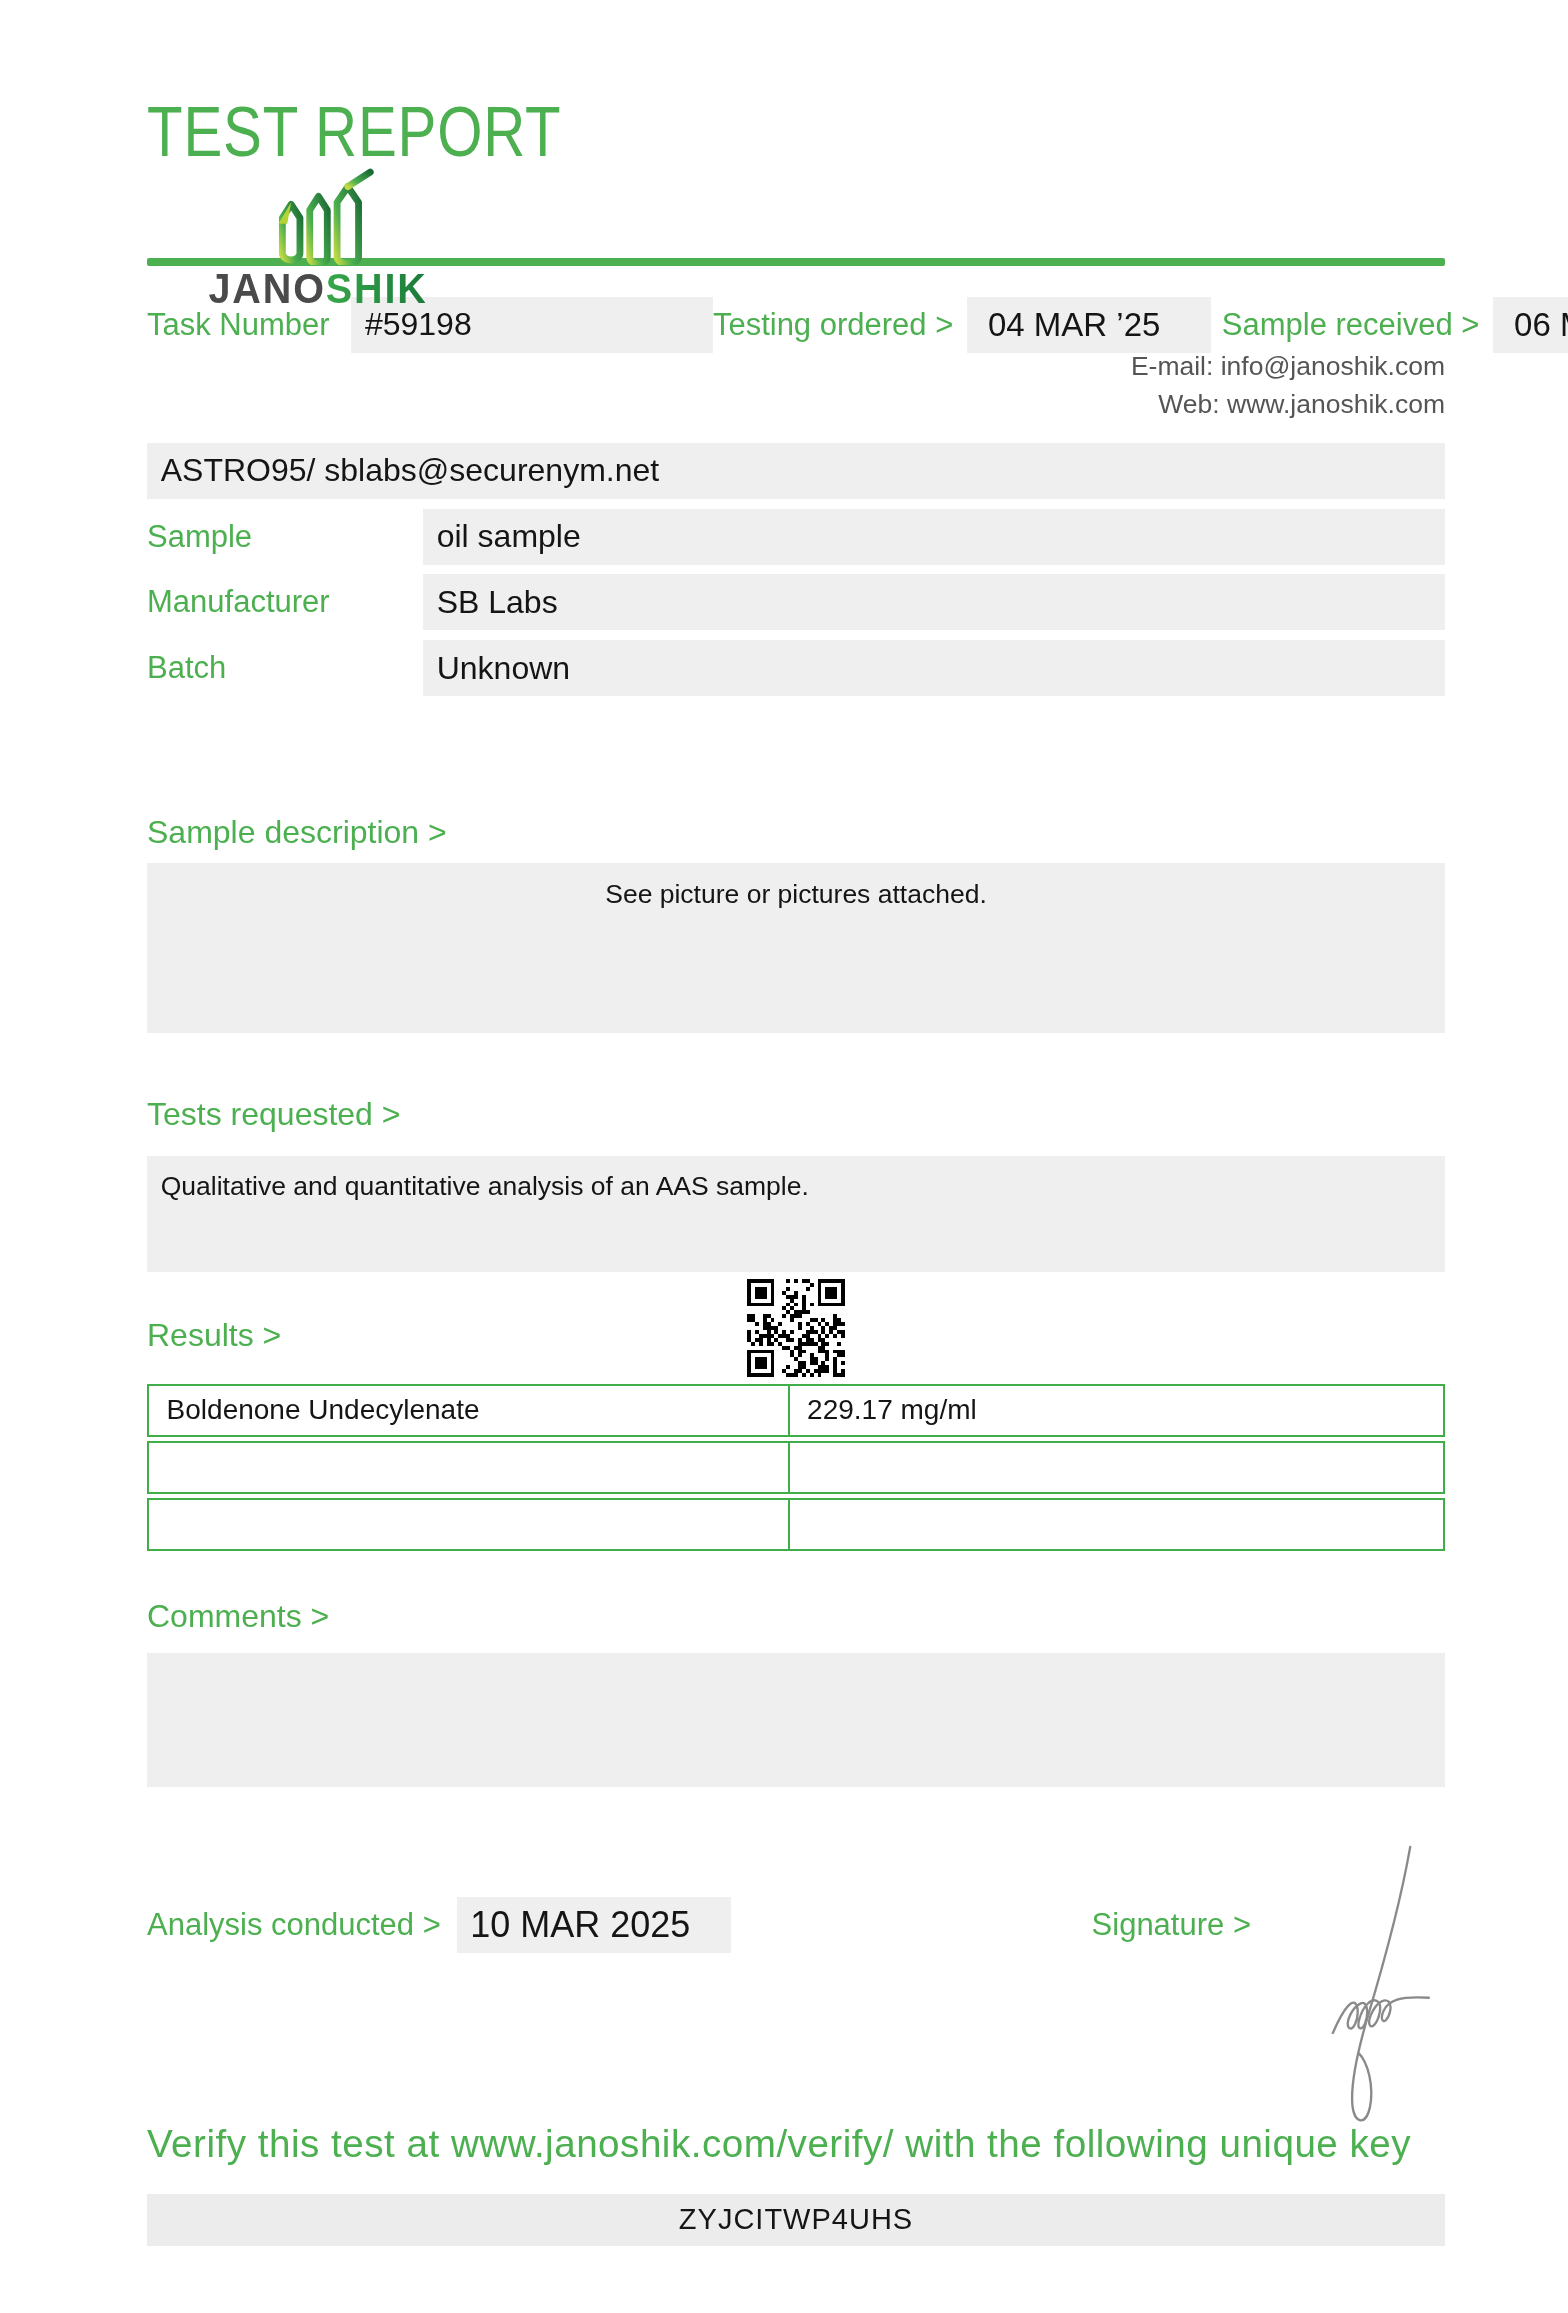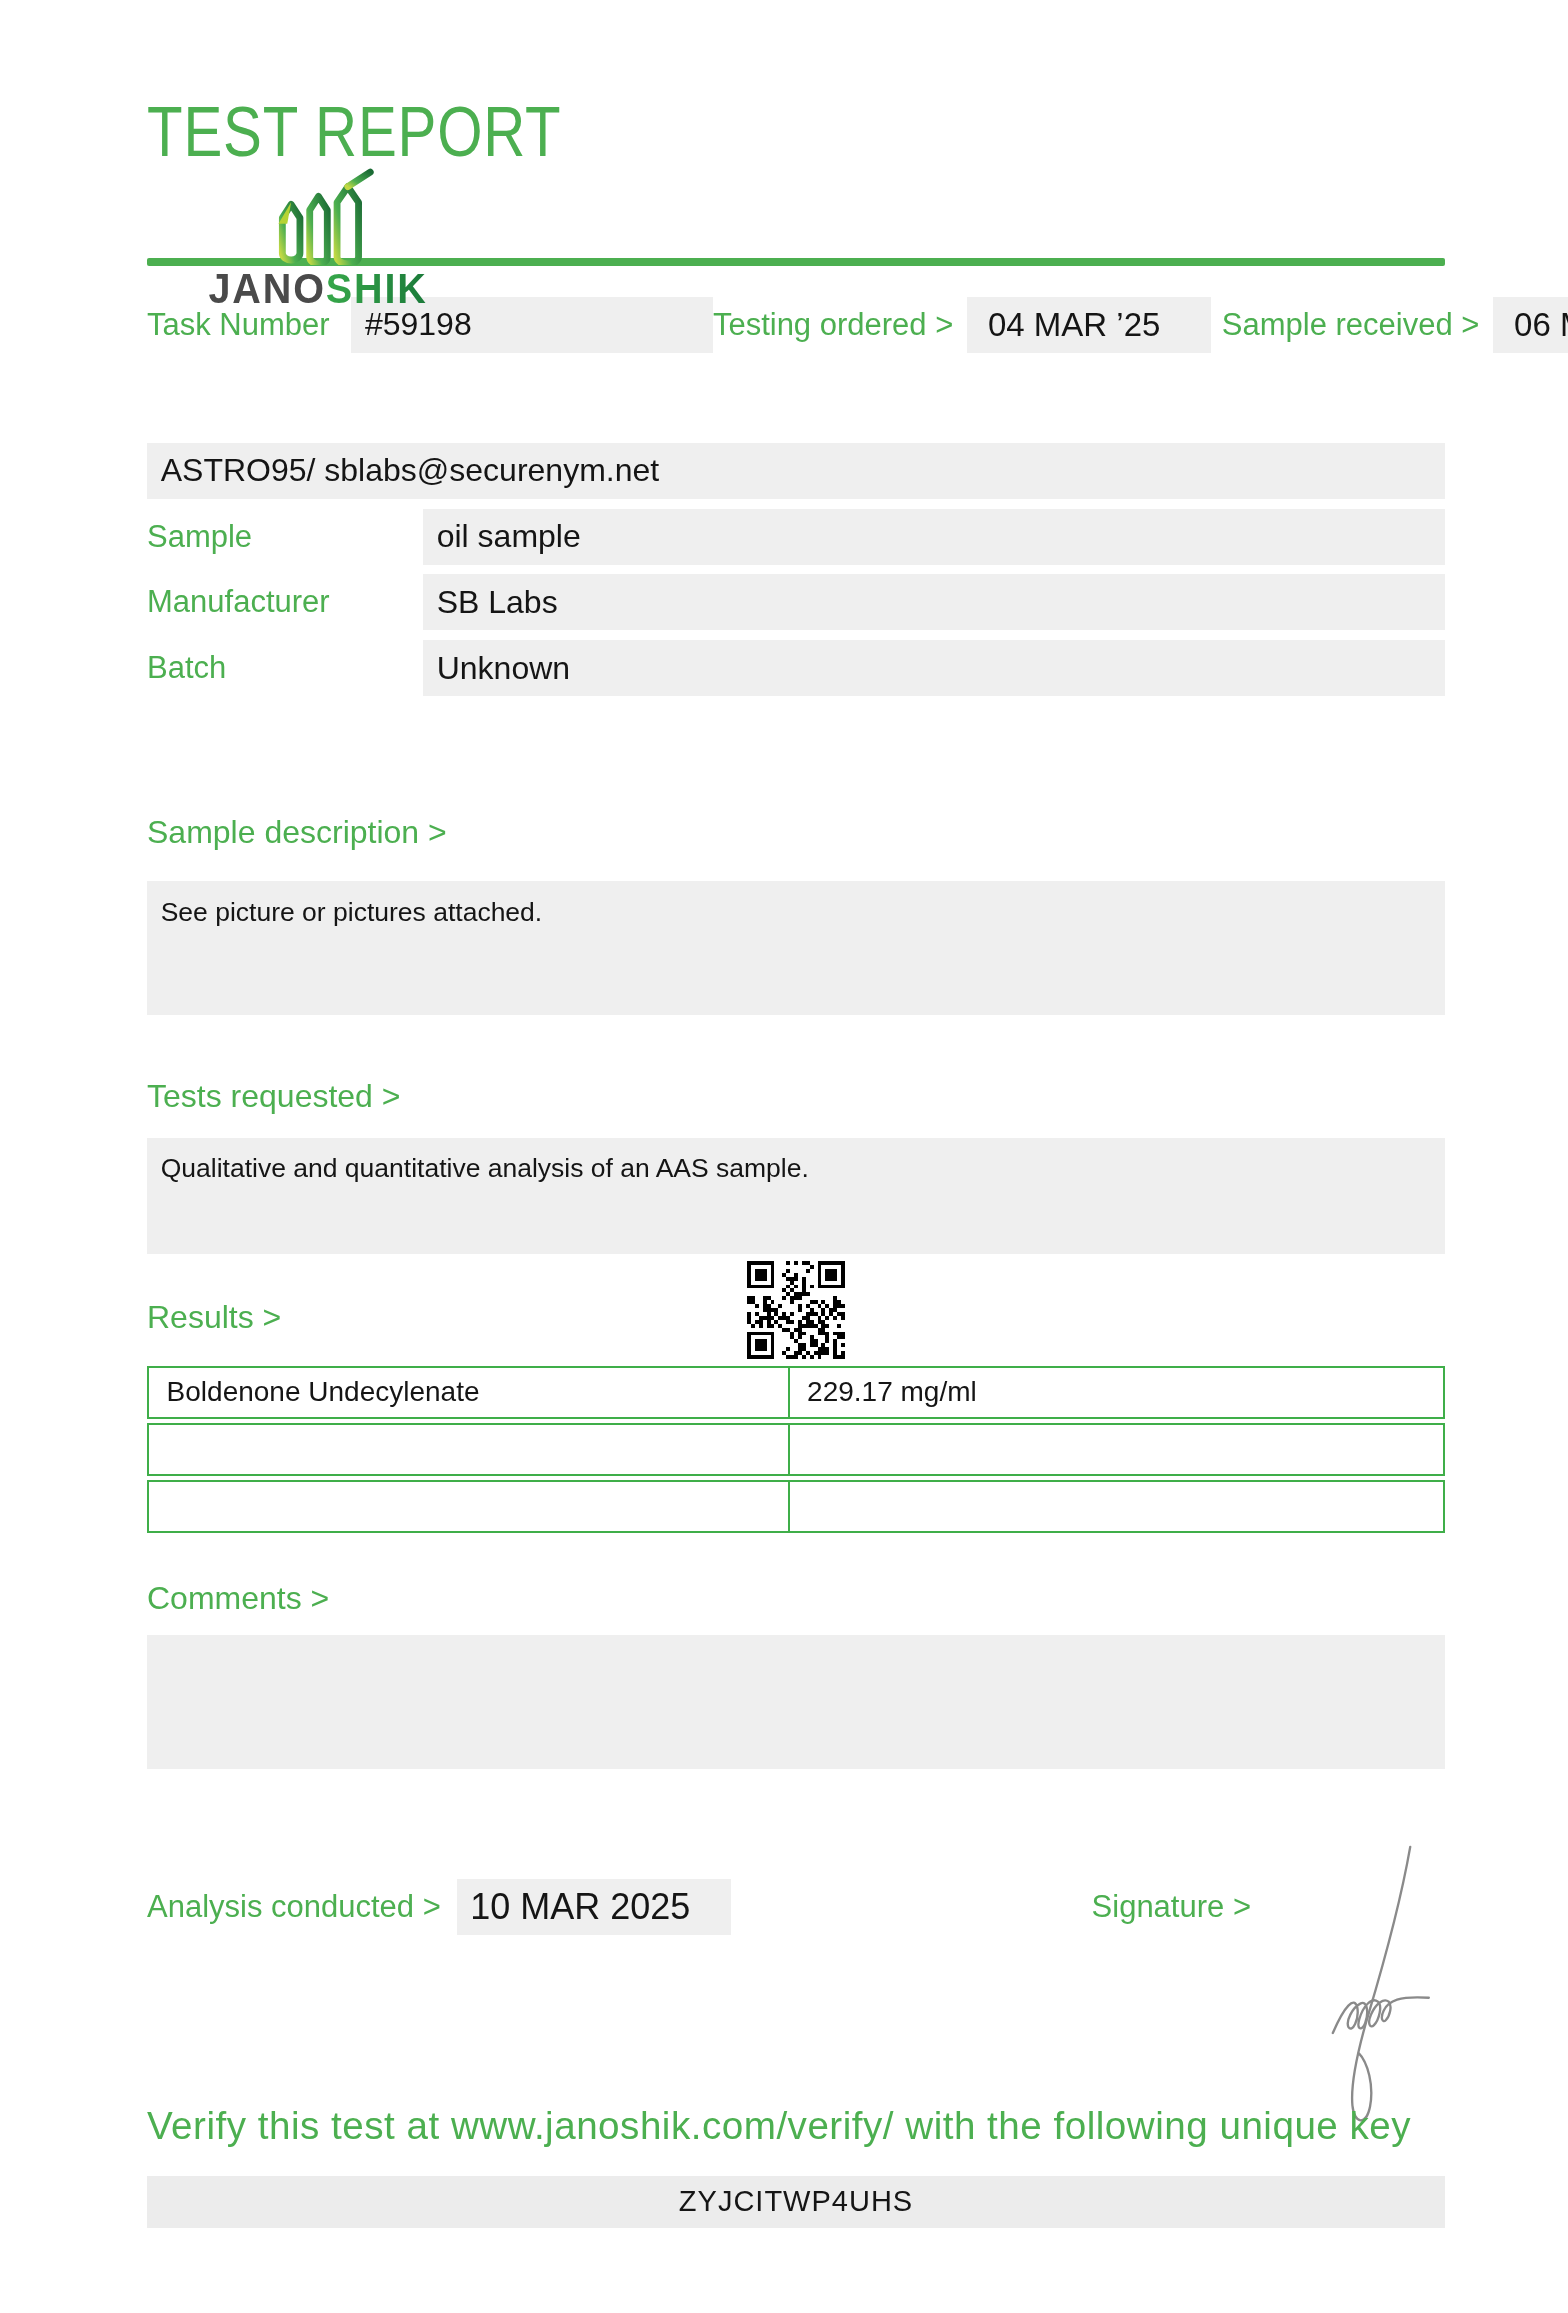--- a/index.html
+++ b/index.html
@@ -49,21 +49,21 @@
   .info-rows{margin-top:90px;}
   .info-row{display:flex;margin-bottom:9.8px;}
   .info-label{width:276px;color:var(--accent);font-size:31px;display:flex;align-items:center;flex:none;}
   .info-value{flex:1;background:var(--box-gray);height:56px;display:flex;align-items:center;
     padding-left:13.7px;font-size:32px;}
   
   .section-heading{color:var(--accent);font-size:32px;line-height:1;}
   .desc-heading{margin-top:120px;}
   .gray-panel{background:var(--box-gray);font-size:26.5px;box-sizing:border-box;
     padding:15.7px 13.7px 0 13.7px;}
-  .desc-panel{margin-top:33px;height:134px;}
+  .desc-panel{margin-top:15px;height:170px;text-align:center;}
   .tests-heading{margin-top:65px;}
   .tests-panel{margin-top:25.5px;height:116px;}
   
   .results-head{position:relative;height:108px;}
   .results-heading{position:absolute;left:0;bottom:29px;}
   .qr{position:absolute;left:50%;transform:translateX(-50%);bottom:2.9px;width:98px;height:98px;}
   table.results{width:100%;border-collapse:separate;border-spacing:0 4.9px;margin-top:0;}
   table.results td{border:2.9px solid #3fae49;height:49px;font-size:28px;padding:0 0 0 17.6px;
     background:#ffffff;}
   table.results td.c2{border-left:none;}
@@ -105,20 +105,24 @@
           <path d="M84,92 L84,36 L95,20 L106,36 L106,92 A11,7 0 0 1 84,92 Z"></path>
           <path d="M95,20 L118,5"></path>
         </g>
         <path d="M24,58 L37,36 L33,58 Z" fill="#b5d334"></path>
       </svg>
       <div class="logo-word">
         <span class="jano">JANO</span><span class="shik">SHIK</span>
       </div>
     </div>
 
+    <div class="contact">
+      <div>E-mail: info@janoshik.com</div>
+      <div>Web: www.janoshik.com</div>
+    </div>
   </div>
 
   <div class="divider"></div>
 
   <div class="task-row">
     <div class="task-left">
       <span class="green-label">Task Number</span>
       <div class="task-value">#59198</div>
     </div>
     <div class="task-right">

